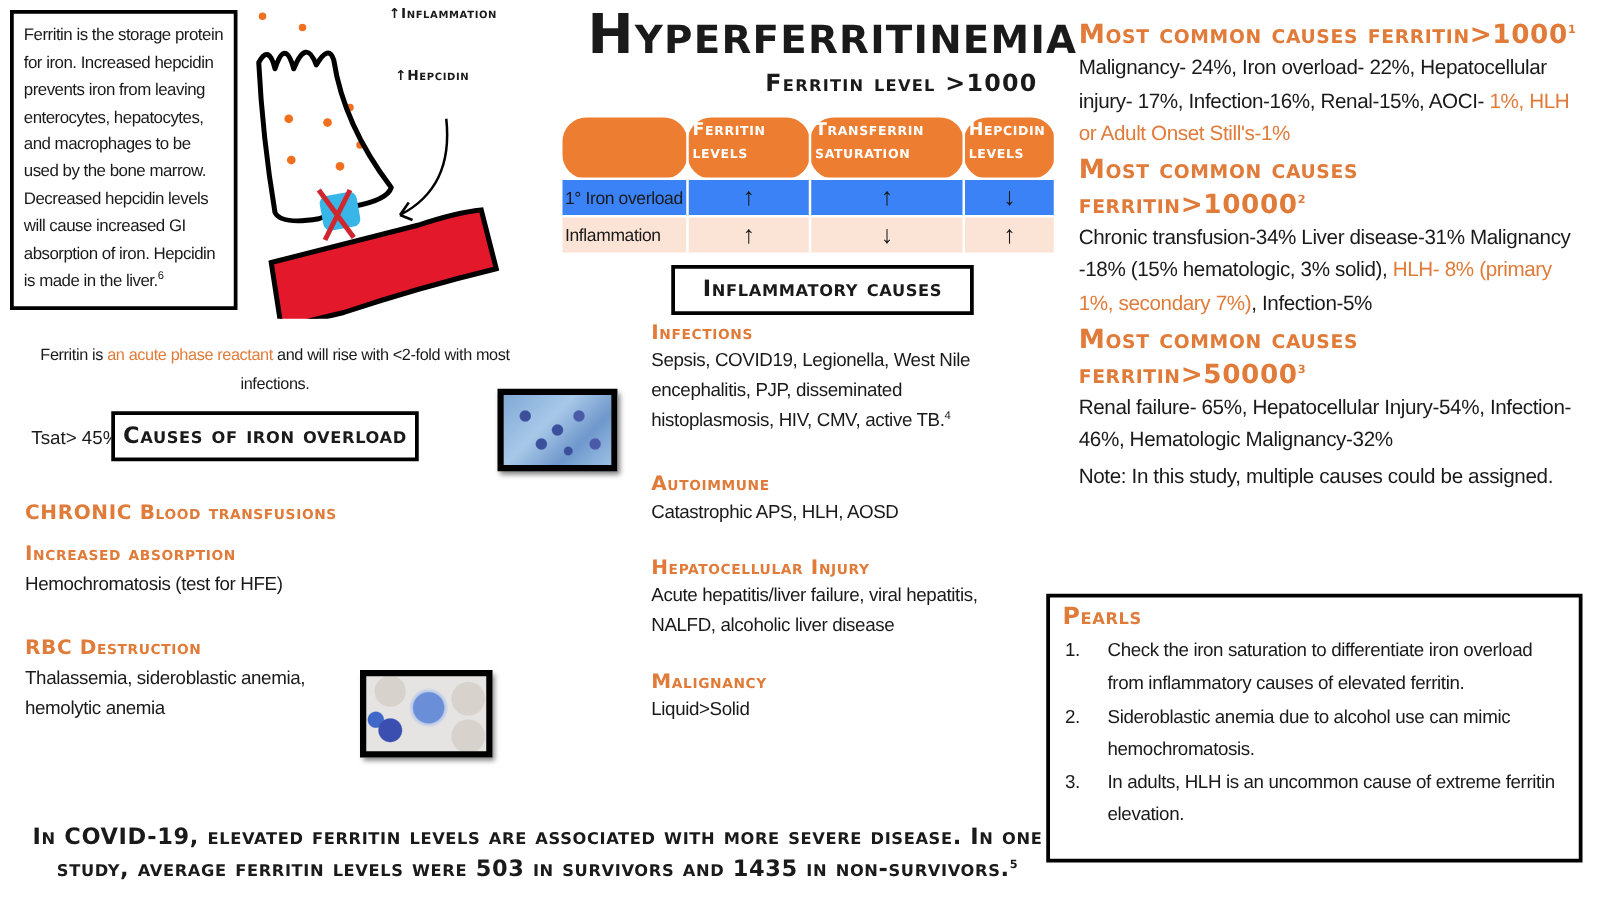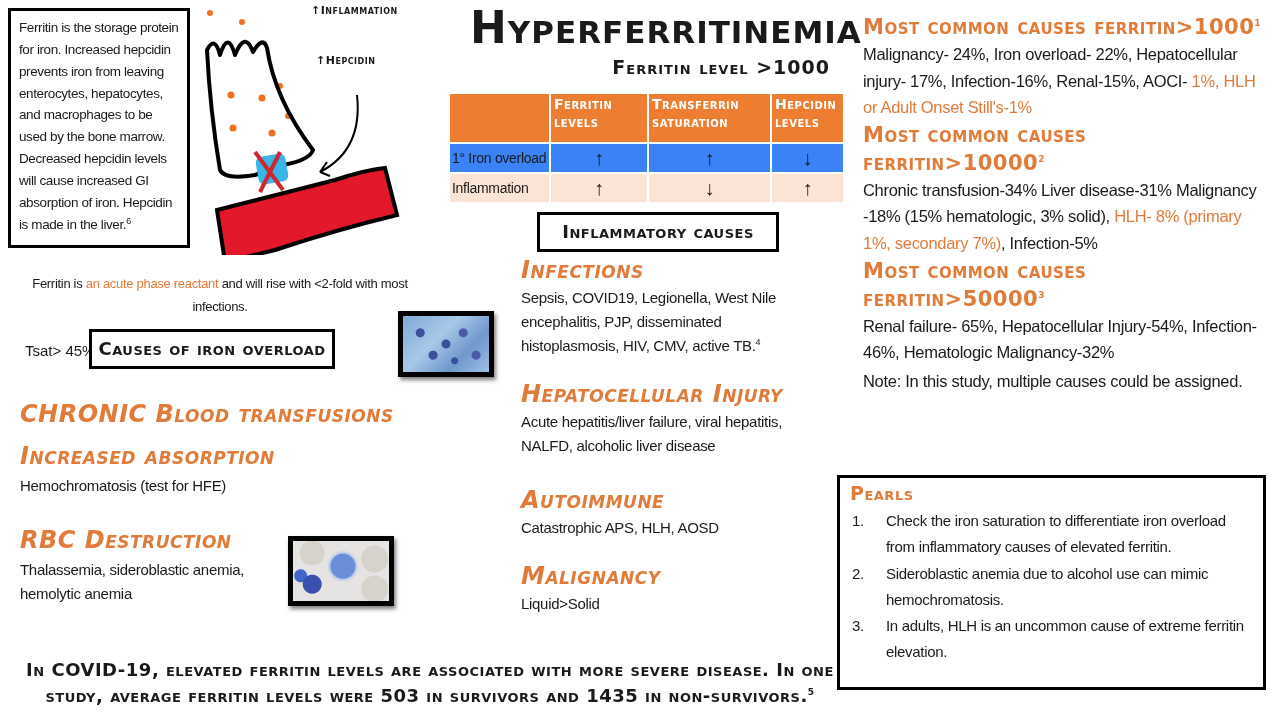--- a/index.html
+++ b/index.html
@@ -13,30 +13,30 @@
 
   
   #intro-box { left:8px; top:8px; width:182px; height:240px; padding:6px 8px; box-sizing:border-box; font-size:13.5px; line-height:1.62; letter-spacing:-0.4px; }
 
   
   #title { left:470px; top:2px; width:360px; text-align:center; font-family:"DejaVu Sans", sans-serif; font-variant: small-caps; font-weight:bold; font-size:44px; letter-spacing:1px; }
   #subtitle { left:470px; top:56px; width:360px; text-align:right; font-family:"DejaVu Sans", sans-serif; font-variant: small-caps; font-weight:bold; font-size:19px; letter-spacing:1px; }
 
   
   #ferritin-table { left:450px; top:94px; width:395px; border-collapse:collapse; font-size:14px; }
-  #ferritin-table th { background:#ed7d31; color:#fff; text-align:left; font-family:"DejaVu Sans", sans-serif; font-variant:small-caps; font-weight:bold; font-size:14px; line-height:1.25; padding:2px 3px; height:44px; border-right:2px solid #fff; vertical-align:top; letter-spacing:0.5px; }
+  #ferritin-table th { background:#ed7d31; color:#fff; text-align:left; font-family:"DejaVu Sans", sans-serif; font-variant:small-caps; font-weight:bold; font-size:14px; line-height:1.25; padding:2px 3px; height:44px; border-right:2px solid #fff; vertical-align:top; letter-spacing:0.5px;border-radius:19px; }
   #ferritin-table td { height:28px; border-right:2px solid #fff; border-top:2px solid #fff; text-align:center; font-size:20px; line-height:28px; padding:0; }
   #ferritin-table td.rowlabel { text-align:left; font-size:14px; padding-left:2px; letter-spacing:-0.3px; }
   #ferritin-table tr.r1 td { background:#3b82f6; }
   #ferritin-table tr.r2 td { background:#fbe4d5; }
 
   
   #inflam-box { left:537px; top:212px; width:242px; height:40px; box-sizing:border-box; text-align:center; font-family:"DejaVu Sans", sans-serif; font-variant:small-caps; font-weight:bold; font-size:18px; line-height:34px; letter-spacing:0.5px; }
 
-  .section-head { font-size:24px;font-style:italic; }
+  .section-head { font-size:16px; }
   
   #mid-col { left:521px; top:256px; width:300px; }
   #mid-col .sec { margin-bottom:18px; }
   #mid-col .sec p { margin:2px 0 0 0; font-size:15px; line-height:1.6; letter-spacing:-0.3px; }
 
   
   #acute-phase { left:20px; top:273px; width:400px; text-align:center; font-size:13px; line-height:1.75; letter-spacing:-0.3px; }
   #tsat { left:25px; top:342px; font-size:15px; }
   #overload-box { left:89px; top:329px; width:246px; height:40px; box-sizing:border-box; text-align:center; font-family:"DejaVu Sans", sans-serif; font-variant:small-caps; font-weight:bold; font-size:18px; line-height:34px; letter-spacing:0.5px; }
   #left-col { left:20px; top:378px; width:380px; }
@@ -137,27 +137,27 @@
     </tr>
   </tbody>
 </table>
 
 <div id="inflam-box" class="abs box">Inflammatory causes</div>
 <div id="mid-col" class="abs">
   <div class="sec">
     <div class="sc-head section-head">Infections</div>
     <p><span>Sepsis, COVID19, Legionella, West Nile encephalitis, PJP, disseminated histoplasmosis, HIV, CMV, active TB.</span><sup>4</sup></p>
   </div>
+  <div class="sec" style="margin-top:28px">
+    <div class="sc-head section-head">Autoimmune</div>
+    <p>Catastrophic APS, HLH, AOSD</p>
+  </div>
   <div class="sec" style="margin-top:22px">
     <div class="sc-head section-head">Hepatocellular Injury</div>
     <p>Acute hepatitis/liver failure, viral hepatitis, NALFD, alcoholic liver disease</p>
-  </div>
-  <div class="sec" style="margin-top:28px">
-    <div class="sc-head section-head">Autoimmune</div>
-    <p>Catastrophic APS, HLH, AOSD</p>
   </div>
   <div class="sec" style="margin-top:22px">
     <div class="sc-head section-head">Malignancy</div>
     <p>Liquid&gt;Solid</p>
   </div>
 </div>
 
 <div id="acute-phase" class="abs">
   <span>Ferritin is </span><span class="orange">an acute phase reactant</span><span> and will rise with &lt;2-fold with most infections.</span>
 </div>

